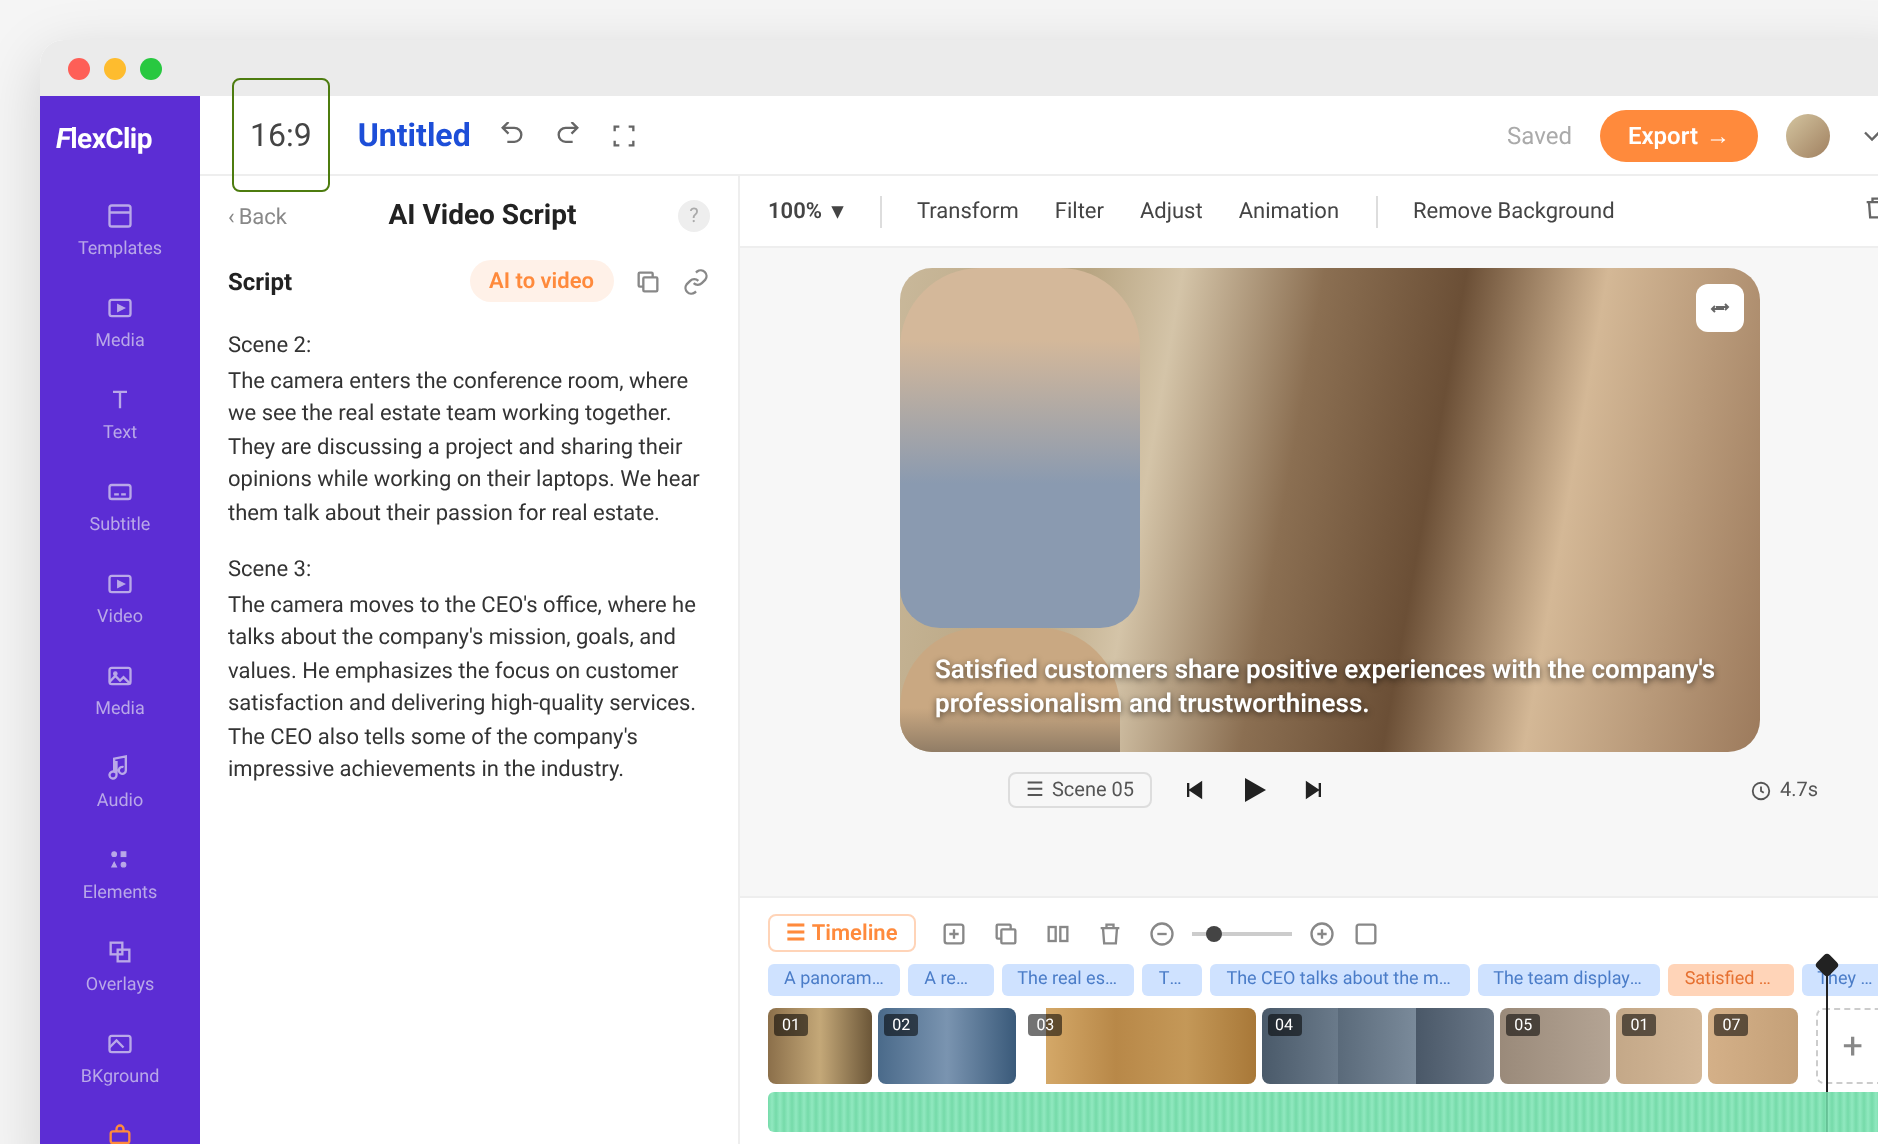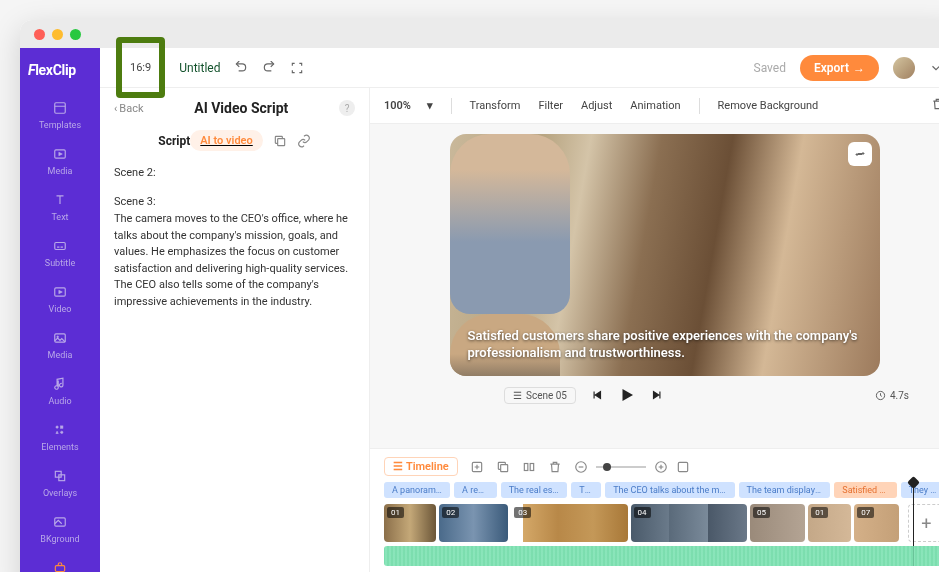--- a/index.html
+++ b/index.html
@@ -11,46 +11,46 @@
 .body { flex: 1; display: flex; min-height: 0; }
 .sidebar { width: 80px; background: #5c2dd4; display: flex; flex-direction: column; padding-top: 4px; }
 .logo { color: #fff; font-size: 14px; font-weight: 700; padding: 10px 8px 14px; letter-spacing: -0.3px; }
 .logo span.f { font-style: italic; }
 .nav-item { display: flex; flex-direction: column; align-items: center; gap: 4px; padding: 8px 4px; color: #b9a8e8; font-size: 9px; cursor: pointer; }
 .nav-item.active { color: #ff8a3c; }
 .nav-item .ic { width: 16px; height: 16px; display: flex; align-items: center; justify-content: center; }
 .nav-item svg { width: 14px; height: 14px; fill: currentColor; stroke: currentColor; }
 .main { flex: 1; display: flex; flex-direction: column; min-width: 0; }
 .topbar { height: 40px; display: flex; align-items: center; padding: 0 16px; gap: 14px; border-bottom: 1px solid #eee; }
-.aspect { border: 6px solid #4d7c0f; border-radius: 4px; padding: 18px 8px; font-size: 11px; color: #444; }
-.topbar .title { color: #14532d; font-size: 12px; }
+.aspect { border: 1px solid #4d7c0f; border-radius: 4px; padding: 18px 8px; font-size: 16px; color: #444; }
+.topbar .title { color: #1d4ed8; font-size: 16px; font-weight: bold; }
 .topbar-ic { color: #666; cursor: pointer; display: flex; }
 .topbar-ic svg { width: 14px; height: 14px; }
 .spacer { flex: 1; }
 .saved { color: #aaa; font-size: 12px; }
 .export-btn { background: #ff8a3c; color: #fff; font-size: 12px; font-weight: 600; padding: 6px 14px; border-radius: 14px; cursor: pointer; display: flex; align-items: center; gap: 4px; }
 .avatar { width: 22px; height: 22px; border-radius: 50%; background: linear-gradient(135deg,#d4c5a0,#a08060); }
 .content { flex: 1; display: flex; min-height: 0; }
 .left-panel { width: 270px; border-right: 1px solid #eee; display: flex; flex-direction: column; padding: 12px 14px; overflow-y: auto; }
 .back-row { display: flex; align-items: center; gap: 8px; margin-bottom: 14px; }
 .back-btn { color: #888; font-size: 11px; cursor: pointer; display: flex; align-items: center; gap: 2px; }
 .panel-title { font-size: 14px; font-weight: 700; color: #222; flex: 1; text-align: center; }
 .help { width: 16px; height: 16px; border-radius: 50%; background: #eee; color: #aaa; font-size: 10px; display: flex; align-items: center; justify-content: center; }
-.script-head { display: flex; align-items: center; justify-content: center; margin-bottom: 14px; }
+.script-head { display: flex; align-items: center; justify-content: space-between; margin-bottom: 14px; }
 .script-label { font-size: 12px; font-weight: 700; color: #222; }
-.script-actions { display: flex; align-items: center; gap: 10px; text-decoration: underline; }
+.script-actions { display: flex; align-items: center; gap: 10px; }
 .ai-to-video { background: #fff1e8; color: #ff8a3c; font-size: 11px; font-weight: 600; padding: 4px 10px; border-radius: 12px; cursor: pointer; }
 .mini-ic { color: #888; cursor: pointer; width: 14px; height: 14px; display: flex; }
 .mini-ic svg { width: 14px; height: 14px; }
 .script-body { font-size: 11px; color: #333; line-height: 1.5; }
 .scene-block { margin-bottom: 12px; }
 .scene-title { font-weight: 400; margin-bottom: 1px; }
 .right-area { flex: 1; display: flex; flex-direction: column; min-width: 0; }
 .toolbar { height: 36px; display: flex; align-items: center; padding: 0 14px; gap: 18px; border-bottom: 1px solid #eee; font-size: 11px; color: #444; }
-.toolbar .zoom { font-weight: 600; display: flex; align-items: flex-start; gap: 16px; }
+.toolbar .zoom { font-weight: 600; display: flex; align-items: flex-start; gap: 5px; }
 .toolbar .sep { width: 1px; height: 16px; background: #ddd; }
 .tb-item { cursor: pointer; }
 .toolbar .del { margin-left: auto; color: #666; }
 .preview { flex: 1; background: #f7f7f7; display: flex; flex-direction: column; align-items: center; padding: 10px 30px 6px; }
 .preview-frame { width: 430px; height: 242px; border-radius: 16px; background: linear-gradient(100deg,#c9b89a 0%,#b8a582 20%,#d4c4a8 30%,#8b6f52 45%,#6b4f36 60%,#d4b896 75%,#9c7a5c 100%); position: relative; overflow: hidden; }
 .swap { position: absolute; top: 8px; right: 8px; width: 24px; height: 24px; background: #fff; border-radius: 6px; display: flex; align-items: center; justify-content: center; color: #666; cursor: pointer; }
 .caption { position: absolute; bottom: 14px; left: 18px; right: 18px; color: #fff; font-size: 13px; font-weight: 600; line-height: 1.35; text-shadow: 0 1px 3px rgba(0,0,0,0.6); }
 .p1 { left: 40px; top: 30px; width: 120px; height: 180px; background: linear-gradient(180deg,#d4b89a 20%,#8a9ab0 60%); border-radius: 40px 40px 20px 20px; }
 .p2 { left: 170px; top: 50px; width: 110px; height: 160px; background: linear-gradient(180deg,#c9a882 25%,#3a3a3a 60%); border-radius: 40px 40px 20px 20px; }
 .controls { display: flex; align-items: center; justify-content: center; gap: 14px; padding: 10px 0 4px; width: 100%; }
@@ -260,20 +260,21 @@
                   <svg viewBox="0 0 24 24" fill="none" stroke="currentColor" stroke-width="2">
                     <path d="M10 13a5 5 0 007 0l3-3a5 5 0 00-7-7l-1 1"></path>
                     <path d="M14 11a5 5 0 00-7 0l-3 3a5 5 0 007 7l1-1"></path>
                   </svg>
                 </div>
             </div>
           </div>
           <div class="script-body">
             <div class="scene-block">
                 <div class="scene-title">Scene 2:</div>
+                <div>The camera enters the conference room, where we see the real estate team working together. They are discussing a project and sharing their opinions while working on their laptops. We hear them talk about their passion for real estate.</div>
               </div>
             <div class="scene-block">
                 <div class="scene-title">Scene 3:</div>
                 <div>The camera moves to the CEO's office, where he talks about the company's mission, goals, and values. He emphasizes the focus on customer satisfaction and delivering high-quality services. The CEO also tells some of the company's impressive achievements in the industry.</div>
               </div>
           </div>
         </div>
         <div class="right-area">
           <div class="toolbar">
             <div class="zoom">

